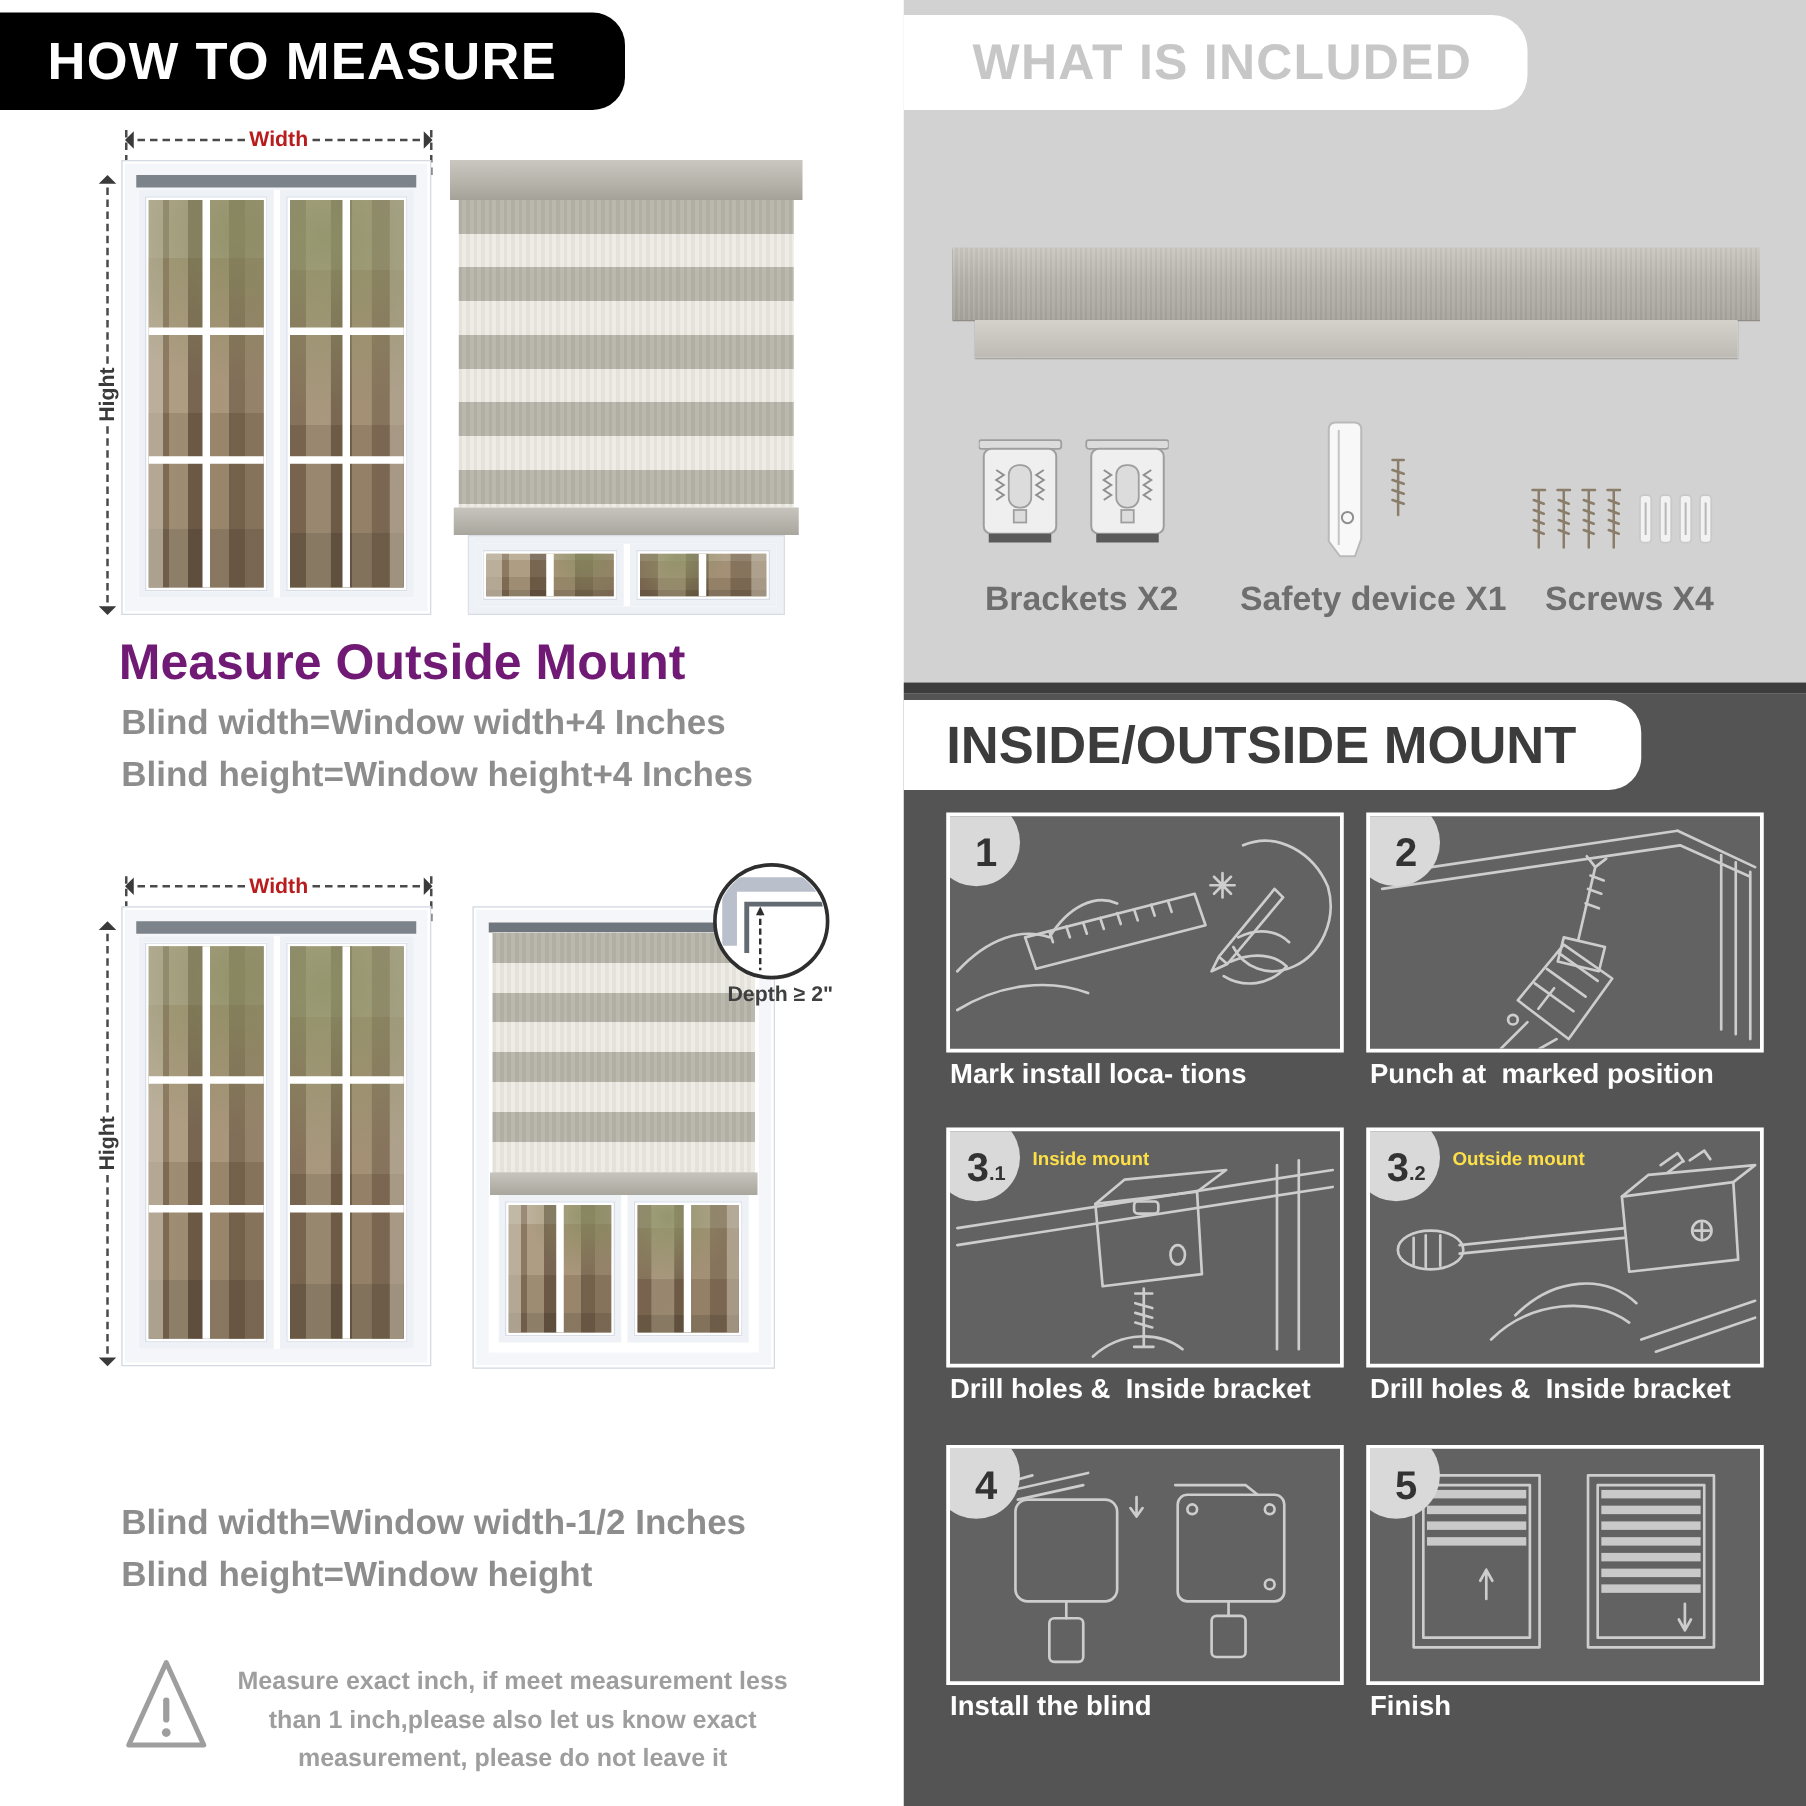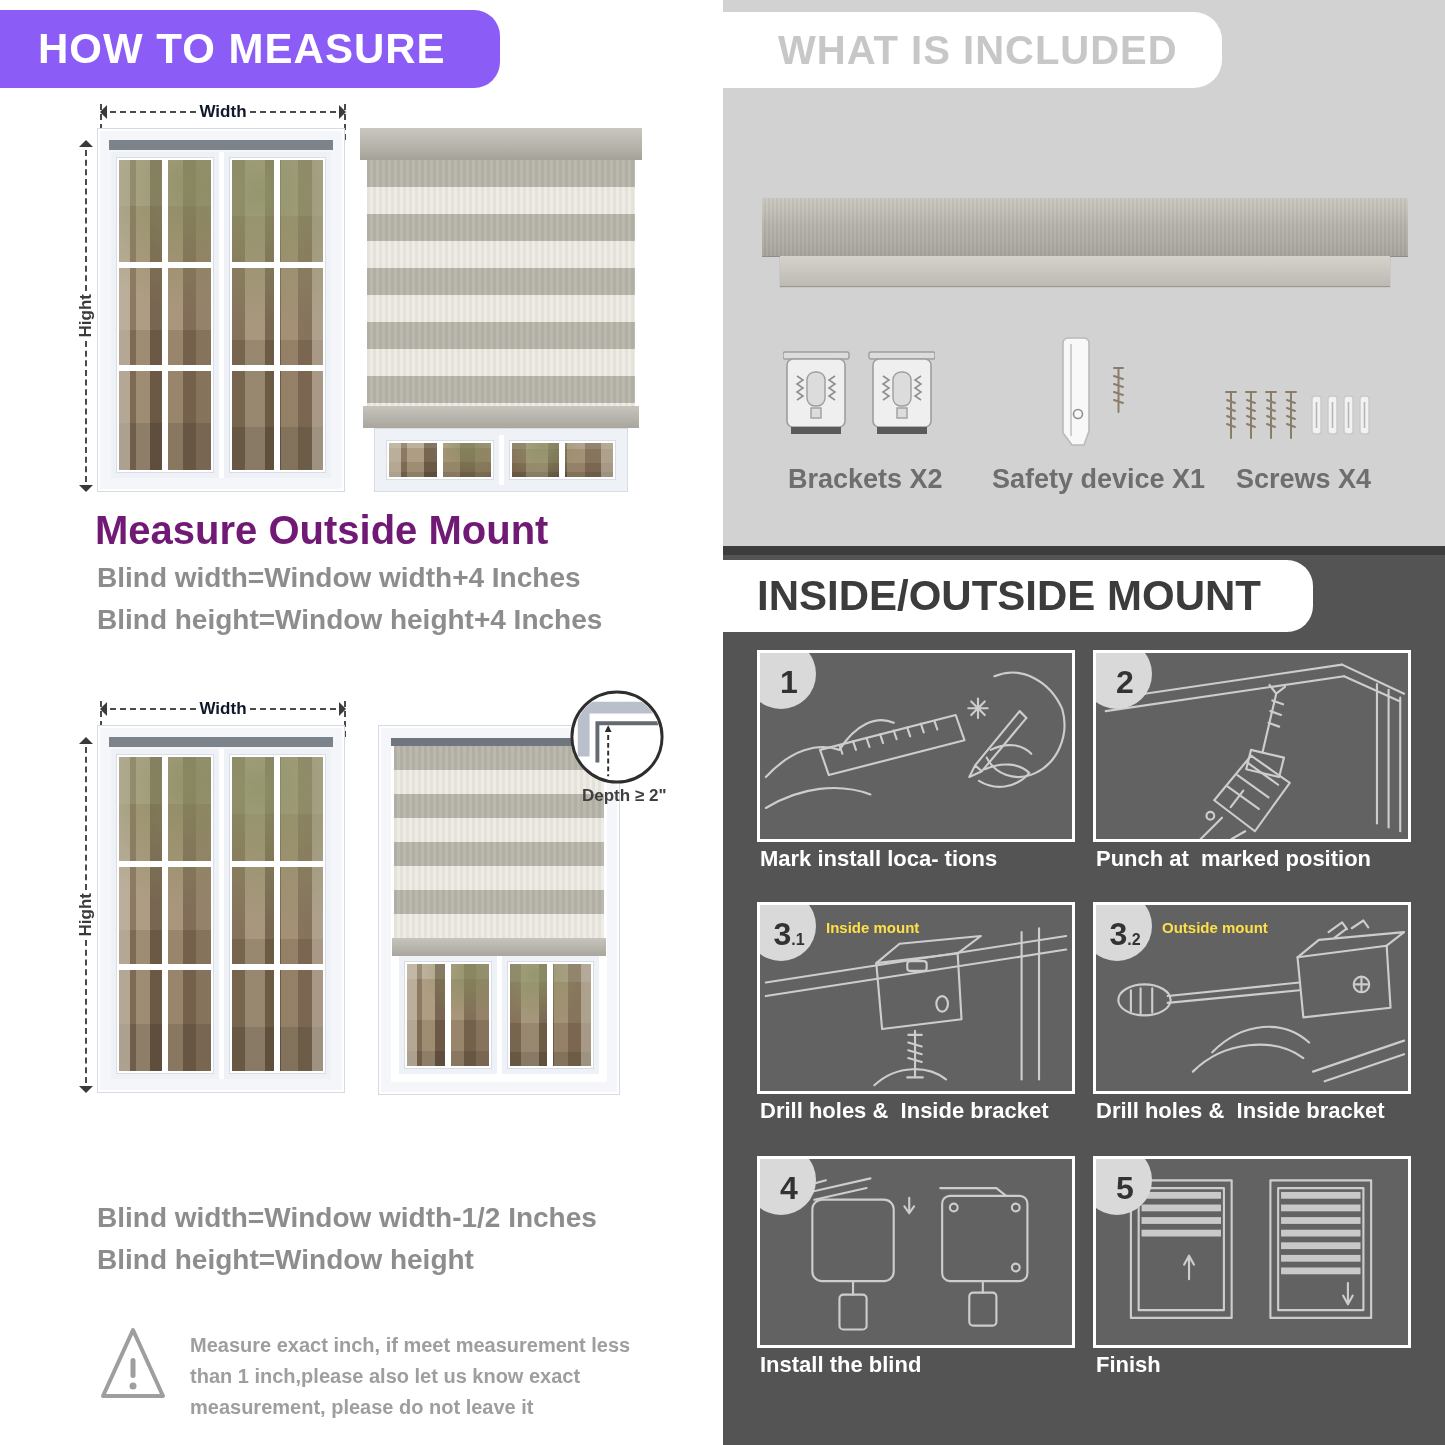--- a/index.html
+++ b/index.html
@@ -1,42 +1,42 @@
 <!DOCTYPE html>
 <html><head>
 <meta charset="utf-8">
 <style>
   html,body{margin:0;padding:0;background:#ffffff;}
   .canvas{position:relative;width:1445px;height:1445px;background:#ffffff;overflow:hidden;
           font-family:"Liberation Sans",sans-serif;-webkit-font-smoothing:antialiased;}
 
   
-  .lheader{position:absolute;left:0;top:10px;width:500px;height:78px;background:#8b5cf6;
+  .lheader{position:absolute;left:0;top:10px;width:500px;height:78px;background:#000000;
            border-radius:0 26px 26px 0;color:#ffffff;font-size:42px;font-weight:bold;
            line-height:78px;padding-left:38px;box-sizing:border-box;letter-spacing:1px;}
   .light-panel{position:absolute;left:723px;top:0;width:722px;height:546px;background:#d2d2d2;}
   .dark-strip{position:absolute;left:723px;top:546px;width:722px;height:9px;background:#3d3d3d;}
   .dark-panel{position:absolute;left:723px;top:555px;width:722px;height:890px;background:#545454;}
   .iheader{position:absolute;left:723px;top:12px;width:499px;height:76px;background:#ffffff;
            border-radius:0 28px 28px 0;color:#c7c7c7;font-size:40px;font-weight:bold;
            line-height:76px;padding-left:55px;box-sizing:border-box;letter-spacing:1px;}
   .mheader{position:absolute;left:723px;top:560px;width:590px;height:72px;background:#ffffff;
            border-radius:0 26px 26px 0;color:#3c3c3c;font-size:42px;font-weight:bold;
            line-height:72px;padding-left:34px;box-sizing:border-box;}
 
   
   .h2{position:absolute;font-size:40px;font-weight:bold;color:#701a75;}
   .bodyline{position:absolute;font-size:28px;font-weight:bold;color:#8d8d8d;}
-  .warn{position:absolute;left:98px;top:1322px;display:flex;align-items:flex-start;}
+  .warn{position:absolute;left:98px;top:1322px;display:flex;align-items:flex-start;text-align:center;}
   .warn-text{margin-left:22px;font-size:20px;font-weight:bold;color:#9e9e9e;line-height:31px;padding-top:8px;}
 
   
   .dim-w{position:absolute;display:flex;align-items:center;height:20px;}
   .dim-w .seg{flex:1;border-top:2px dashed #4a4a4a;margin:0 3px;height:0;}
-  .dim-w b{font-size:17px;color:#0f172a;}
+  .dim-w b{font-size:17px;color:#b91c1c;}
   .dim-w::before,.dim-w::after{content:"";position:absolute;top:2px;height:36px;border-left:2px dashed #4a4a4a;}
   .dim-w::before{left:0;} .dim-w::after{right:0;}
   .dim-h{position:absolute;display:flex;flex-direction:column;align-items:center;width:20px;}
   .dim-h .seg{flex:1;border-left:2px dashed #4a4a4a;margin:3px 0;width:0;}
   .dim-h b{font-size:17px;color:#3a3a3a;writing-mode:vertical-rl;transform:rotate(180deg);}
   .ar{width:0;height:0;border:7px solid transparent;}
   .ar.l{border-right-color:#3a3a3a;border-left-width:0;}
   .ar.r{border-left-color:#3a3a3a;border-right-width:0;}
   .ar.u{border-bottom-color:#3a3a3a;border-top-width:0;}
   .ar.d{border-top-color:#3a3a3a;border-bottom-width:0;}

